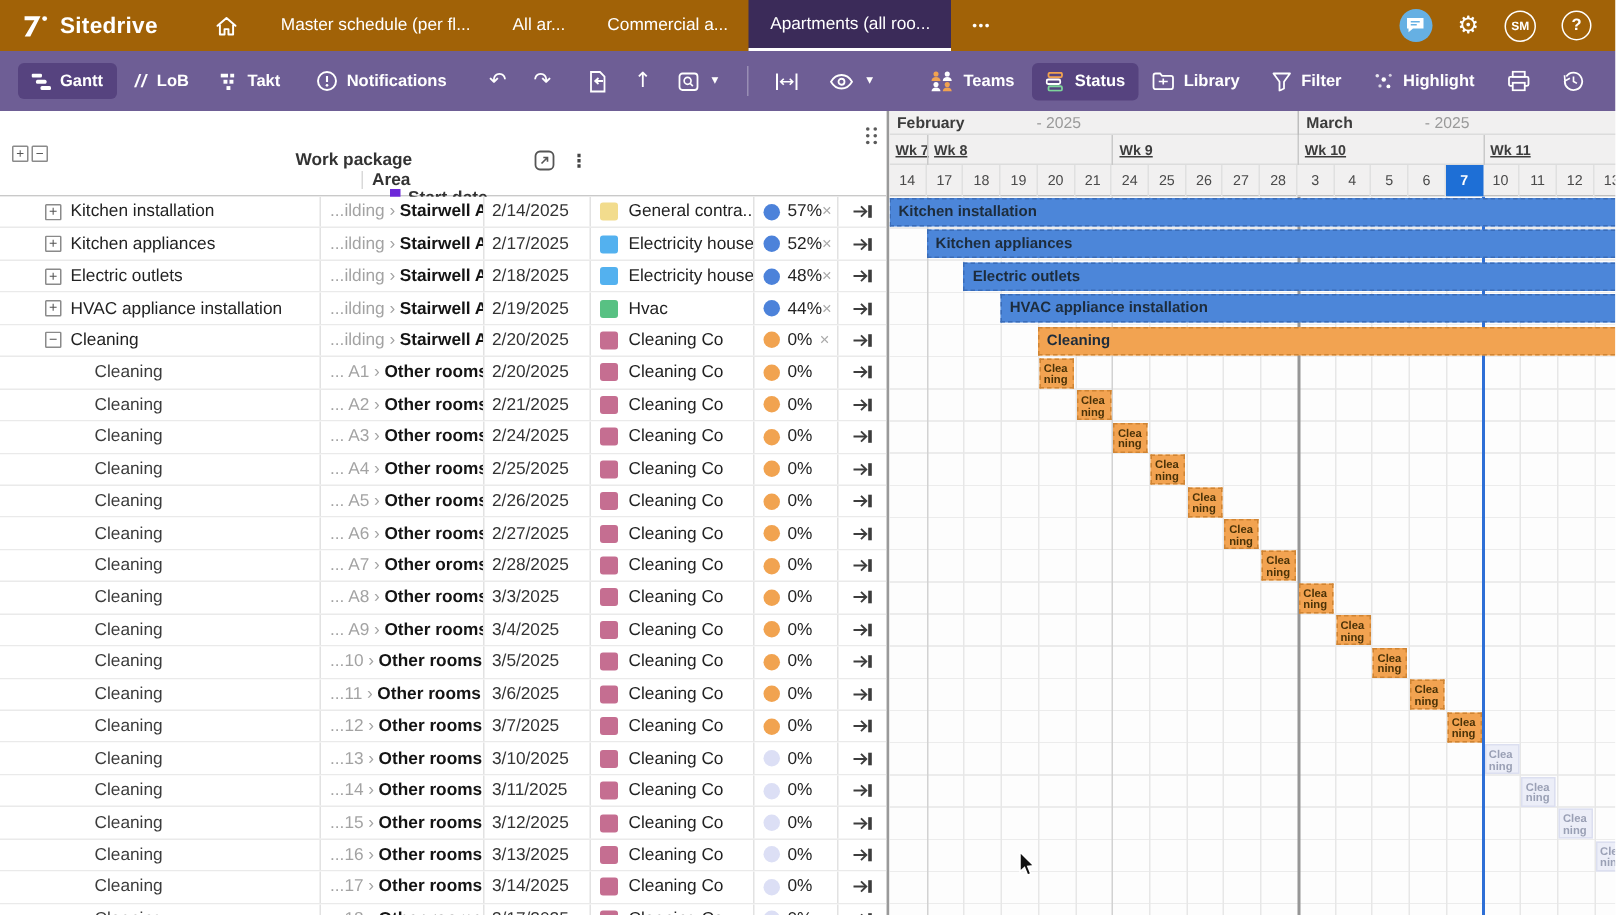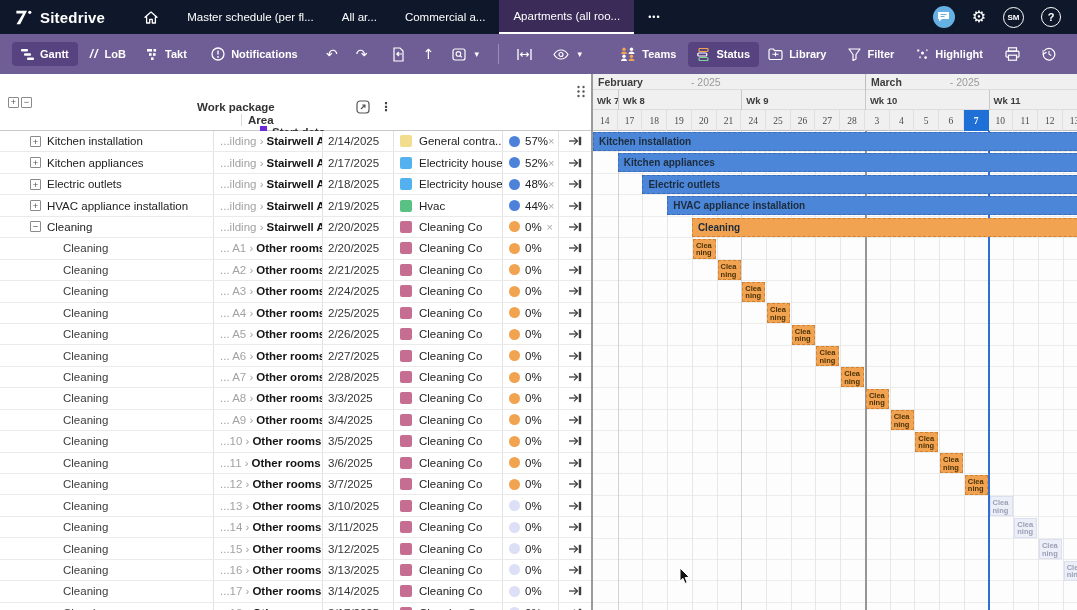--- a/index.html
+++ b/index.html
@@ -1,21 +1,21 @@
 <!DOCTYPE html>
 <html><head>
 <meta charset="utf-8">
 <style>
   html,body{margin:0;padding:0;}
   body{width:1077px;height:610px;overflow:hidden;position:relative;background:#fff;
        font-family:"Liberation Sans",sans-serif;-webkit-font-smoothing:antialiased;}
   .app{position:absolute;inset:0;}
 
   
-  .navbar{position:absolute;left:0;top:0;width:100%;height:34px;background:#0f172a;
+  .navbar{position:absolute;left:0;top:0;width:100%;height:34px;background:#a16207;
           display:flex;align-items:center;color:#fff;z-index:10;}
   .brand{display:flex;align-items:center;gap:7px;padding:0 12px 0 14px;}
   .brand-name{font-size:15px;font-weight:700;letter-spacing:.2px;}
   .nav-home{margin:0 14px 0 26px;display:flex;align-items:center;cursor:pointer;}
   .nav-tabs{display:flex;align-items:stretch;height:34px;}
   .nav-tab{display:flex;align-items:center;gap:6px;padding:0 14px;font-size:11.5px;
            white-space:nowrap;cursor:pointer;}
   .nav-tab.active{background:#3b2b59;border-bottom:2px solid #fff;box-sizing:border-box;}
   .nav-chevron{font-size:12px;opacity:.85;font-family:"DejaVu Sans",sans-serif;}
   .nav-right{margin-left:auto;display:flex;align-items:center;gap:17px;padding-right:16px;}
@@ -95,26 +95,26 @@
   .tl-months{position:absolute;left:0;top:0;height:16px;width:1200px;display:flex;background:#f1f0f0;
              border-bottom:1px solid #dcdcdc;box-sizing:border-box;}
   .tl-month{height:16px;display:flex;align-items:center;padding-left:5px;box-sizing:border-box;
             font-size:10.5px;white-space:nowrap;overflow:hidden;}
   .tl-month + .tl-month{border-left:1px solid #bdbdbd;}
   .m-name{font-weight:700;color:#3c3c3c;margin-right:4px;}
   .m-year{color:#9a9a9a;margin-left:44px;}
   .tl-weeks{position:absolute;left:0;top:16px;height:20px;width:1200px;display:flex;background:#f1f0f0;
             border-bottom:1px solid #dcdcdc;box-sizing:border-box;}
   .tl-week{height:20px;display:flex;align-items:center;padding-left:4px;box-sizing:border-box;
-           font-size:9.5px;font-weight:700;color:#3c3c3c;white-space:nowrap;}
+           font-size:9.5px;font-weight:700;color:#3c3c3c;white-space:nowrap;text-decoration:underline;}
   .tl-week + .tl-week{border-left:1px solid #c9c9c9;}
   .tl-days{position:absolute;left:0;top:36px;height:21px;width:1200px;display:flex;background:#f1f0f0;
            border-bottom:1px solid #bfbfbf;box-sizing:border-box;}
   .tl-day{height:21px;display:flex;align-items:center;justify-content:center;box-sizing:border-box;
-          font-size:9.5px;color:#4a4a4a;border-right:1px solid #e0e0e0;cursor:pointer;font-family:Liberation Serif, serif;}
+          font-size:9.5px;color:#4a4a4a;border-right:1px solid #e0e0e0;cursor:pointer;}
   .tl-day.today{background:#1e6fd6;color:#fff;font-weight:700;border-right:none;}
 
   
   .tl-grid{position:absolute;left:0;top:57px;width:484px;height:479px;overflow:hidden;
            background:repeating-linear-gradient(to bottom,#fdfdfd 0px,#fdfdfd 20.45px,#ececec 20.45px,#ececec 21.45px);}
   .gline{position:absolute;top:0;bottom:0;width:1px;background:#e7e7e7;z-index:1;}
   .gline.week{background:#d2d2d2;}
   .gline.month{width:2px;background:#969696;}
   .today-line{position:absolute;top:0;bottom:0;width:2px;background:#2e6fd6;z-index:2;}
   .gbar{position:absolute;height:19px;z-index:3;display:flex;align-items:center;box-sizing:border-box;

